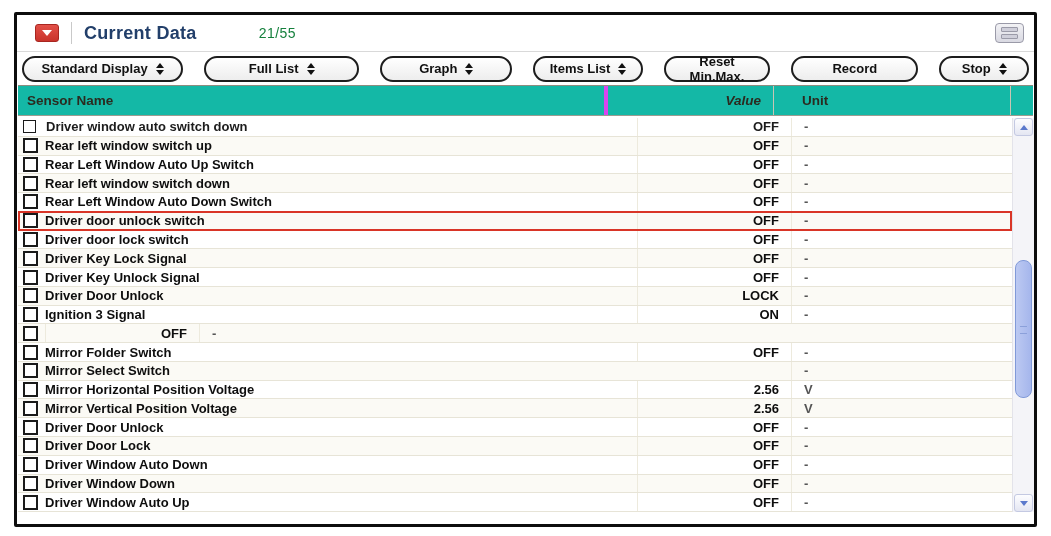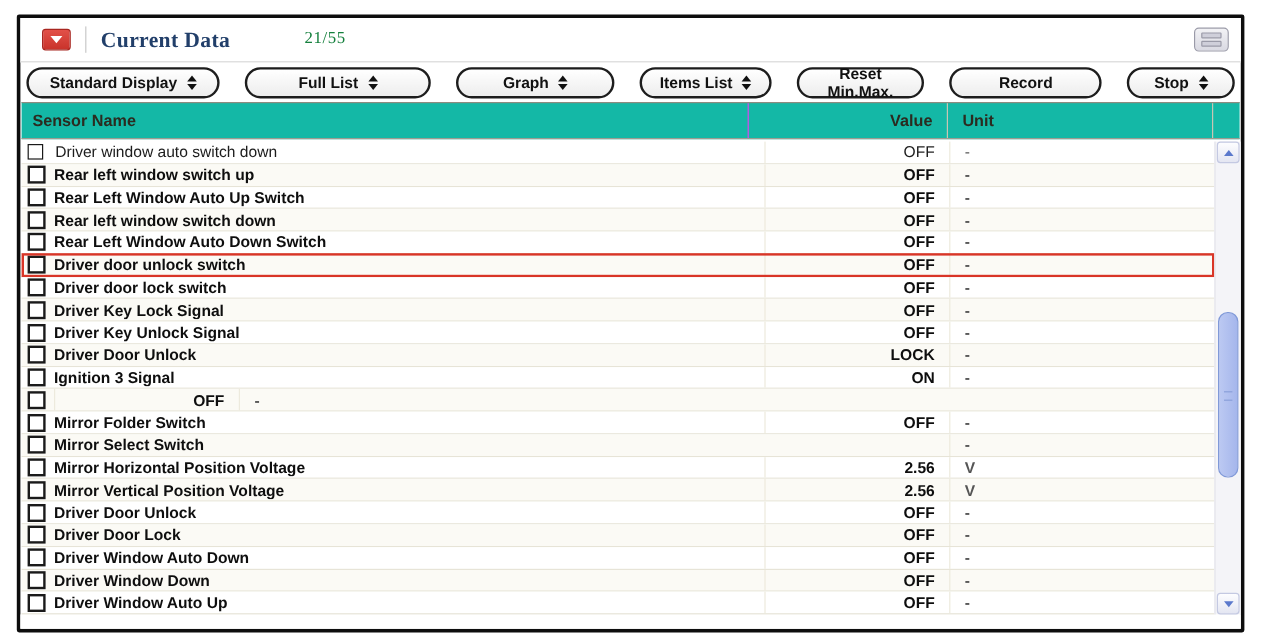--- a/index.html
+++ b/index.html
@@ -1,49 +1,49 @@
 <!DOCTYPE html>
 <html><head>
 <meta charset="utf-8">
 <style>
   html,body{margin:0;padding:0;background:#ffffff;font-family:"Liberation Sans","DejaVu Sans",sans-serif;}
   .stage{position:relative;width:1051px;height:536px;background:#fff;overflow:hidden;}
   .window{position:absolute;left:14px;top:12px;width:1017px;height:509px;border:3px solid #0d0d0d;border-radius:2px;background:#fff;display:flex;flex-direction:column;}
 
   
-  .titlebar{height:36px;display:flex;align-items:center;padding:0 10px 0 18px;border-bottom:1px solid #d9d9d9;background:#fff;flex:0 0 auto;font-family:Liberation Serif, serif;}
+  .titlebar{height:36px;display:flex;align-items:center;padding:0 10px 0 18px;border-bottom:1px solid #d9d9d9;background:#fff;flex:0 0 auto;}
   .collapse-btn{width:22px;height:16px;border-radius:3px;background:linear-gradient(#e25048,#c9332b);border:1px solid #a82620;display:flex;align-items:center;justify-content:center;cursor:pointer;}
   .collapse-btn .tri{width:0;height:0;border-left:5px solid transparent;border-right:5px solid transparent;border-top:6px solid #fff;}
   .title-divider{width:1px;height:22px;background:#c9c9c9;margin:0 12px;}
   .page-title{font-size:18px;font-weight:bold;color:#223f6a;letter-spacing:.3px;}
   .counter{font-size:14px;color:#15803d;margin-left:62px;letter-spacing:.5px;}
   .corner-btn{margin-left:auto;width:27px;height:18px;border:1px solid #9a9aa8;border-radius:4px;background:linear-gradient(#f2f2f5,#d9d9e2);display:flex;flex-direction:column;align-items:center;justify-content:center;gap:2px;cursor:pointer;}
   .corner-btn i{display:block;width:15px;height:3px;background:#cfcfda;border:1px solid #9a9aa8;border-radius:1px;}
 
   
   .toolbar{height:33px;display:flex;align-items:center;gap:21px;padding:0 5px;flex:0 0 auto;}
   .tb-btn{height:26px;border:2px solid #1d1d1d;border-radius:13px;background:linear-gradient(#ffffff,#ededed);display:flex;align-items:center;justify-content:center;gap:8px;font-size:13px;font-weight:bold;color:#111;cursor:pointer;box-sizing:border-box;}
   .w0{width:162px}.w1{width:156px}.w2{width:133px}.w3{width:110px}.w4{width:107px}.w5{width:128px}.w6{width:90px}
   .spin{display:flex;flex-direction:column;align-items:center;gap:2px;}
   .spin .up{width:0;height:0;border-left:4px solid transparent;border-right:4px solid transparent;border-bottom:5px solid #111;}
   .spin .dn{width:0;height:0;border-left:4px solid transparent;border-right:4px solid transparent;border-top:5px solid #111;}
 
   
   .grid-header{height:29px;flex:0 0 auto;background:#14b8a6;border-top:1px solid #8c8c80;border-bottom:1px solid #9c9c90;display:flex;align-items:center;font-size:13.5px;font-weight:bold;color:#2b2b20;margin:0 1px;}
   .gh-name{flex:1;padding-left:9px;}
-  .gh-value{width:153px;padding-right:12px;border-left:1px solid #d946ef;align-self:stretch;display:flex;align-items:center;justify-content:flex-end;}
-  .gh-unit{width:208px;padding-left:12px;border-left:1px solid #c9c5b4;align-self:stretch;display:flex;align-items:center;}
+  .gh-value{width:153px;padding-right:12px;border-left:4px solid #d946ef;align-self:stretch;display:flex;align-items:center;justify-content:flex-end;font-style:italic;}
+  .gh-unit{width:208px;padding-left:28px;border-left:1px solid #c9c5b4;align-self:stretch;display:flex;align-items:center;}
   .gh-corner{width:22px;align-self:stretch;border-left:1px solid #c9c5b4;}
 
   .grid-body{position:relative;flex:0 0 auto;height:394px;margin-top:2px;}
   .rows{position:absolute;left:1px;right:22px;top:0;bottom:0;display:flex;flex-direction:column;}
   .row{flex:1;display:flex;align-items:center;border-bottom:1px solid #e7e4d7;background:#fff;position:relative;font-size:13px;font-weight:bold;color:#0e0e0e;}
   .row:nth-child(even){background:#fbfaf5;}
   .checkbox{width:11px;height:11px;border:2px solid #1a1a1a;background:#fff;margin:0 7px 0 5px;flex:0 0 auto;cursor:pointer;}
-  .row.muted{font-weight:normal;font-size:13px;color:#1c1c1c;}
+  .row.muted{font-weight:bold;font-size:13px;color:#1c1c1c;}
   .row.muted .checkbox{border-width:1px;margin-right:10px;}
   .cell-name{flex:1;white-space:nowrap;overflow:hidden;}
   .cell-value{width:141px;padding-right:12px;text-align:right;border-left:1px solid #edeadd;align-self:stretch;display:flex;align-items:center;justify-content:flex-end;}
   .cell-unit{width:208px;padding-left:12px;border-left:1px solid #edeadd;align-self:stretch;display:flex;align-items:center;color:#555;}
   .row.highlighted::after{content:"";position:absolute;inset:-1px 0 -1px 0;border:2px solid #d93527;pointer-events:none;}
 
   
   .scrollbar{position:absolute;top:0;bottom:0;right:0;width:21px;background:#f4f4f8;border-left:1px solid #e3e3ea;}
   .sb-btn{position:absolute;left:1px;right:1px;height:16px;background:linear-gradient(#fdfdff,#e4e6f2);border:1px solid #c4c9e2;border-radius:3px;display:flex;align-items:center;justify-content:center;cursor:pointer;}
   .sb-up{top:0;}

